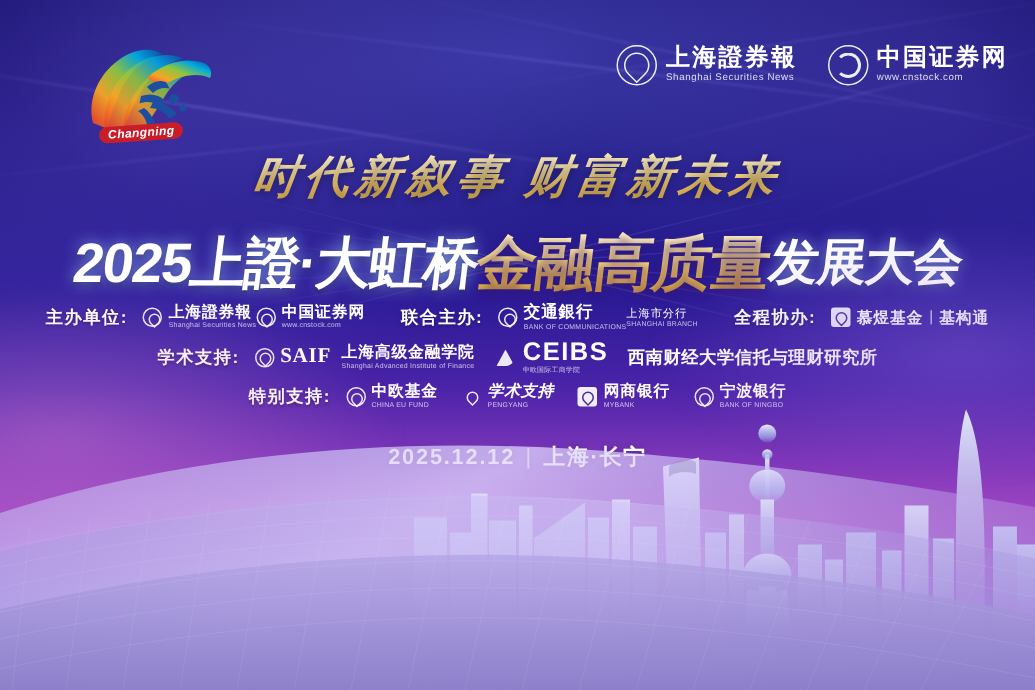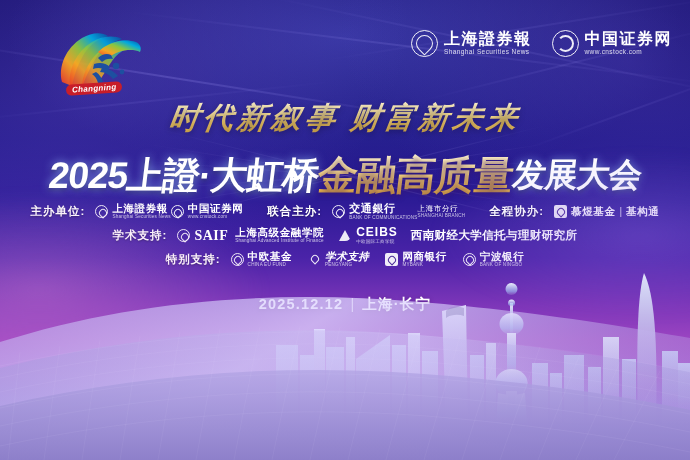--- a/index.html
+++ b/index.html
@@ -154,21 +154,21 @@
   .pmark.tri::after{
     content:""; left:0; top:1px; width:0; height:0; border:none; transform:none;
     border-left:6.5px solid transparent; border-right:6.5px solid transparent;
     border-bottom:11px solid rgba(255,255,255,.9);
   }
   .ptext { line-height:1.05; }
   .pcn { font-size:10.5px; font-weight:bold; color:#fff; letter-spacing:.6px; }
   .pen { font-size:4.6px; color:rgba(255,255,255,.72); letter-spacing:.2px; margin-top:1px;}
   .plain { font-size:11.5px; font-weight:bold; color:#fff; letter-spacing:.4px; }
   .psaif { font-size:14px; font-weight:bold; color:#fff; font-family:"Liberation Serif",serif; letter-spacing:.5px;}
-  .pceibs { font-size:12px; font-weight:bold; color:#fff; letter-spacing:1px;}
+  .pceibs { font-size:17px; font-weight:bold; color:#fff; letter-spacing:1px;}
   .psep { color:rgba(255,255,255,.8); font-size:10px; }
 
   
   .datebar {
     position:absolute; left:0; right:0; top:295px; text-align:center;
     font-size:14.5px; font-weight:bold; color:#ffffff; letter-spacing:1.2px;
     text-shadow:0 1px 4px rgba(60,10,90,.5);
   }
   .datebar .bar { color:rgba(255,255,255,.75); margin:0 7px; font-weight:normal; }
 

